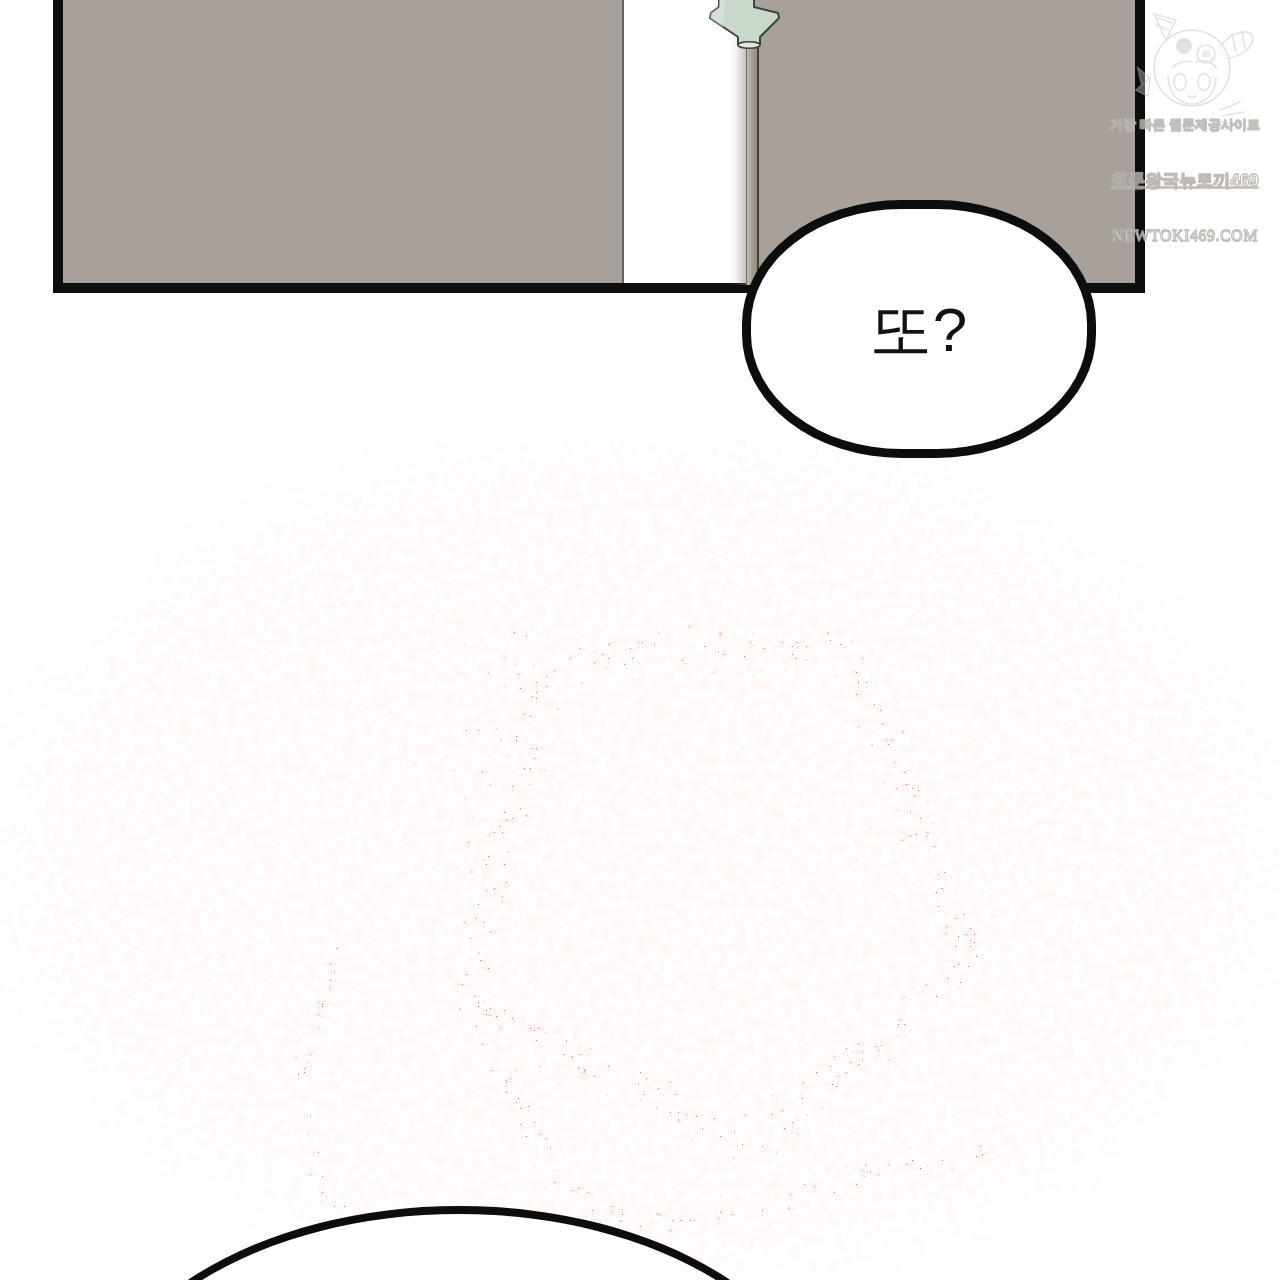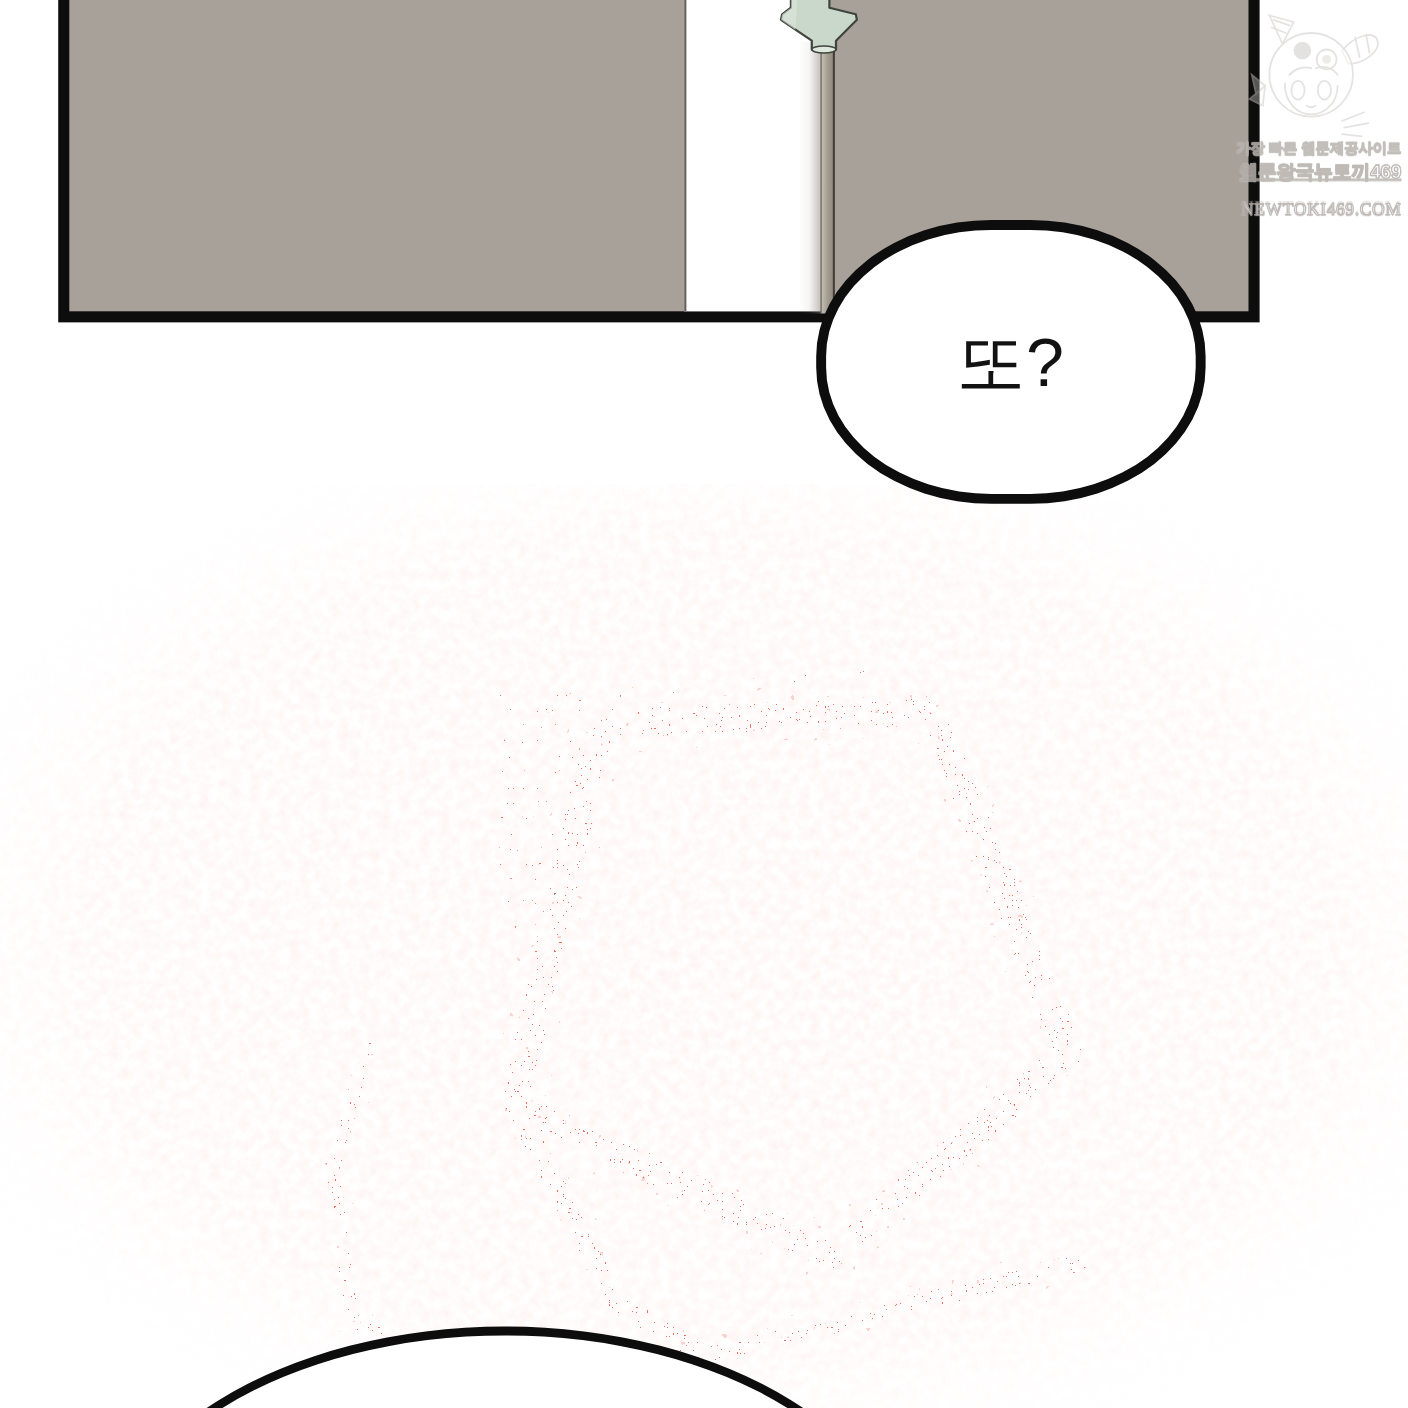--- a/index.html
+++ b/index.html
@@ -44,38 +44,38 @@
     font-size:62px;font-weight:500;color:#121212;letter-spacing:1px;
     font-family:"Liberation Sans","DejaVu Sans",sans-serif;
     transform:translateY(1px);
   }
   #bubble2{
     left:90px;top:1206px;width:722px;height:444px;
     border:8px solid #0d0d0d;border-radius:50%;z-index:5;
   }
   
   #watermark{
-    position:absolute;left:1096px;top:126px;width:178px;z-index:6;
-    display:flex;flex-direction:column;align-items:flex-end;
-    text-align:center;opacity:.85;pointer-events:none;
+    position:absolute;left:1096px;top:116px;width:178px;z-index:6;
+    display:flex;flex-direction:column;align-items:center;
+    text-align:center;opacity:.85;pointer-events:none;gap:34px;
   }
   #watermark .wm1{
     font-size:13px;font-weight:bold;color:#ffffff;white-space:nowrap;
     -webkit-text-stroke:1px #b8b3ae;
     text-shadow:0 0 1px #b8b3ae,0 1px 1px #c5c1bc,0 -1px 1px #c5c1bc;
   }
   #watermark .wm2{
     font-size:17px;font-weight:bold;color:#ffffff;white-space:nowrap;margin-top:1px;
     -webkit-text-stroke:1px #b4afaa;letter-spacing:0px;
     text-shadow:0 0 1px #b4afaa,0 1px 1px #c5c1bc,0 -1px 1px #c5c1bc;
     text-decoration:underline;
   }
   #watermark .wm3{
     font-family:"Liberation Serif","DejaVu Serif",serif;
-    font-size:16px;color:#ffffff;white-space:nowrap;margin-top:14px;letter-spacing:.5px;
+    font-size:16px;color:#ffffff;white-space:nowrap;margin-top:1px;letter-spacing:.5px;
     -webkit-text-stroke:1px #b4afaa;
     text-shadow:0 0 1px #b4afaa,0 1px 1px #c9c5c0,0 -1px 1px #c9c5c0;
   }
   .mascot-svg{position:absolute;left:1128px;top:6px;z-index:6;opacity:.5;pointer-events:none;}
 </style>
 </head>
 <body>
 
 <div id="stage">
 

